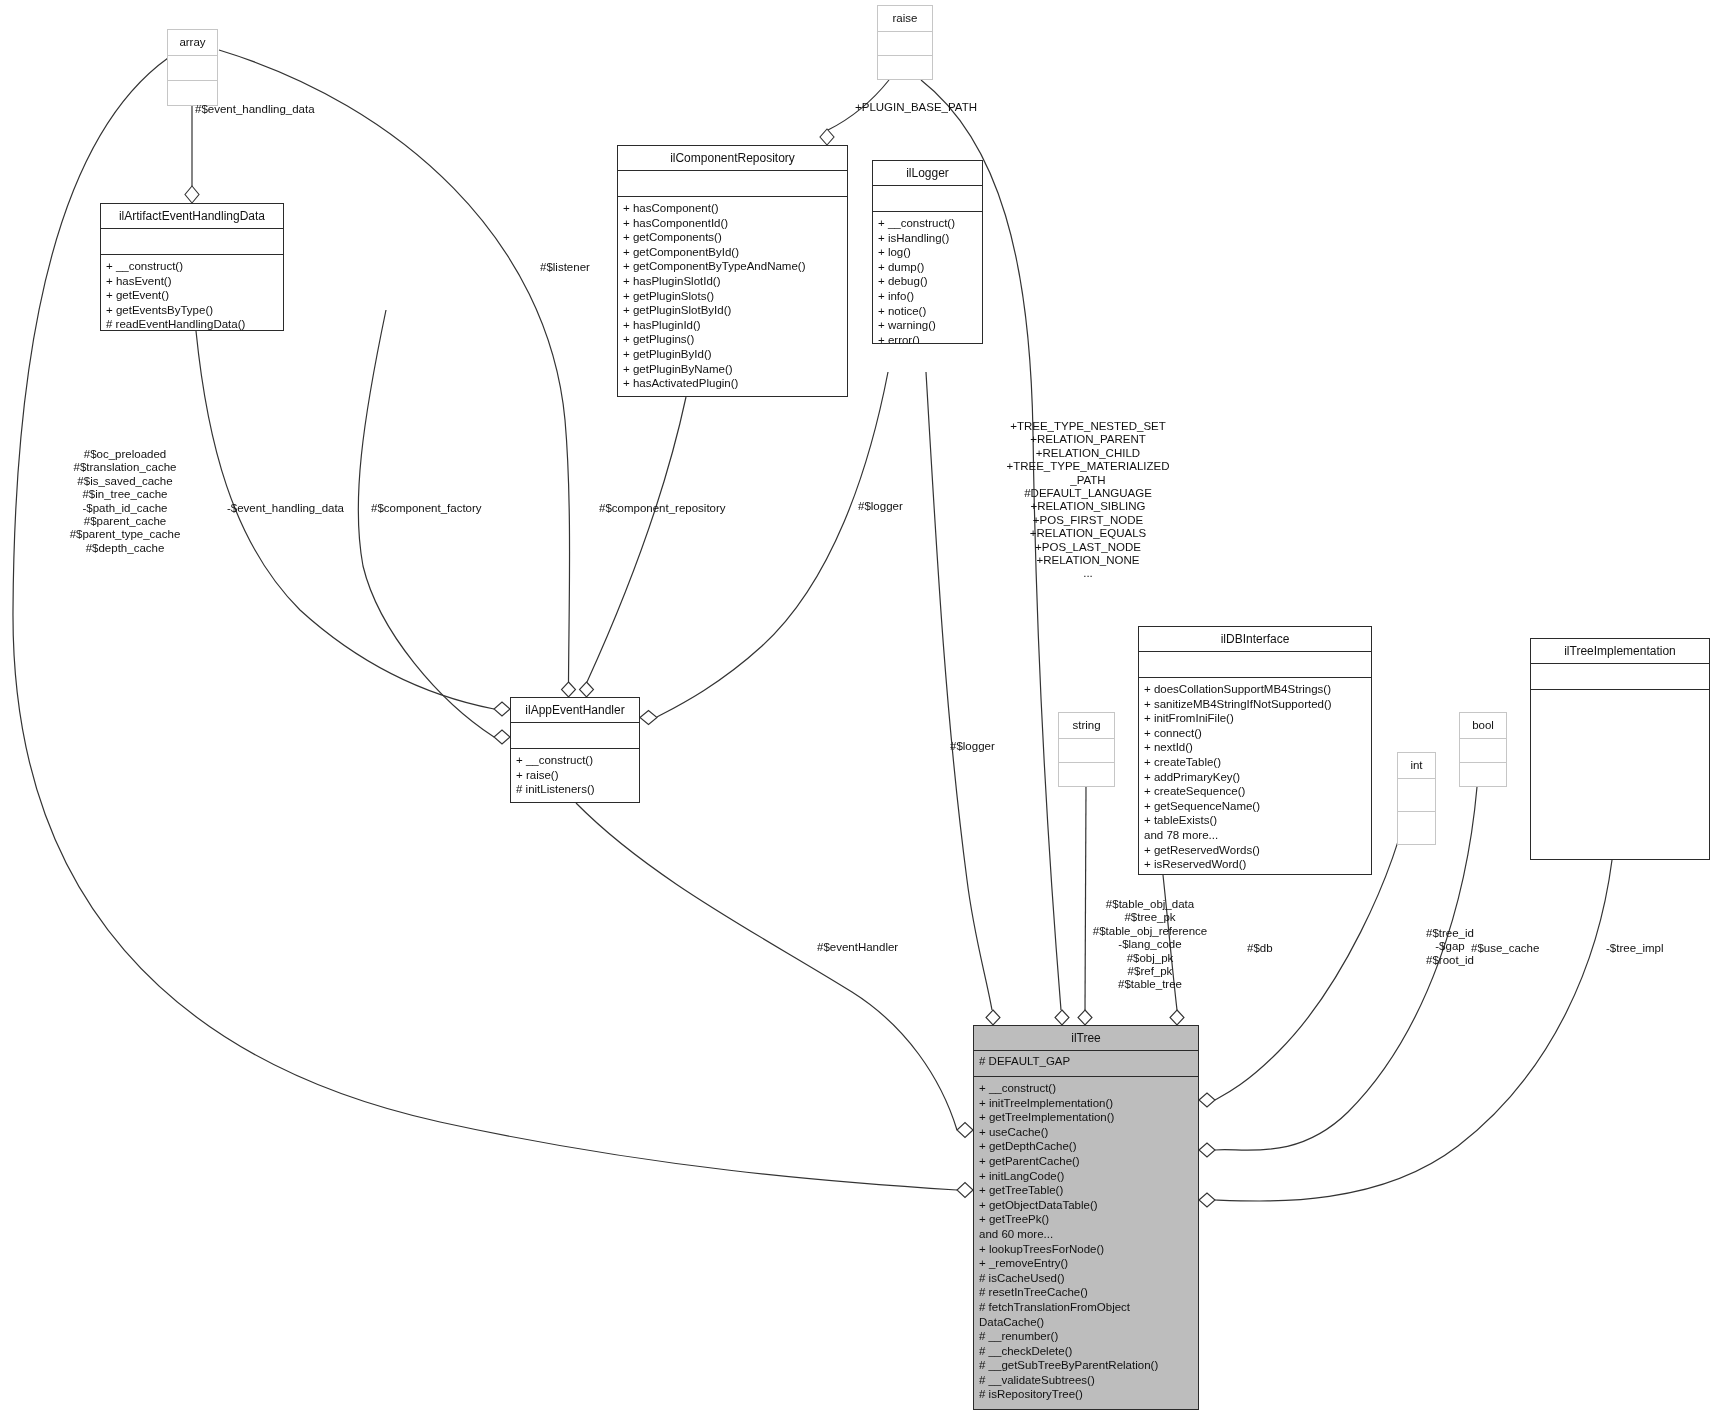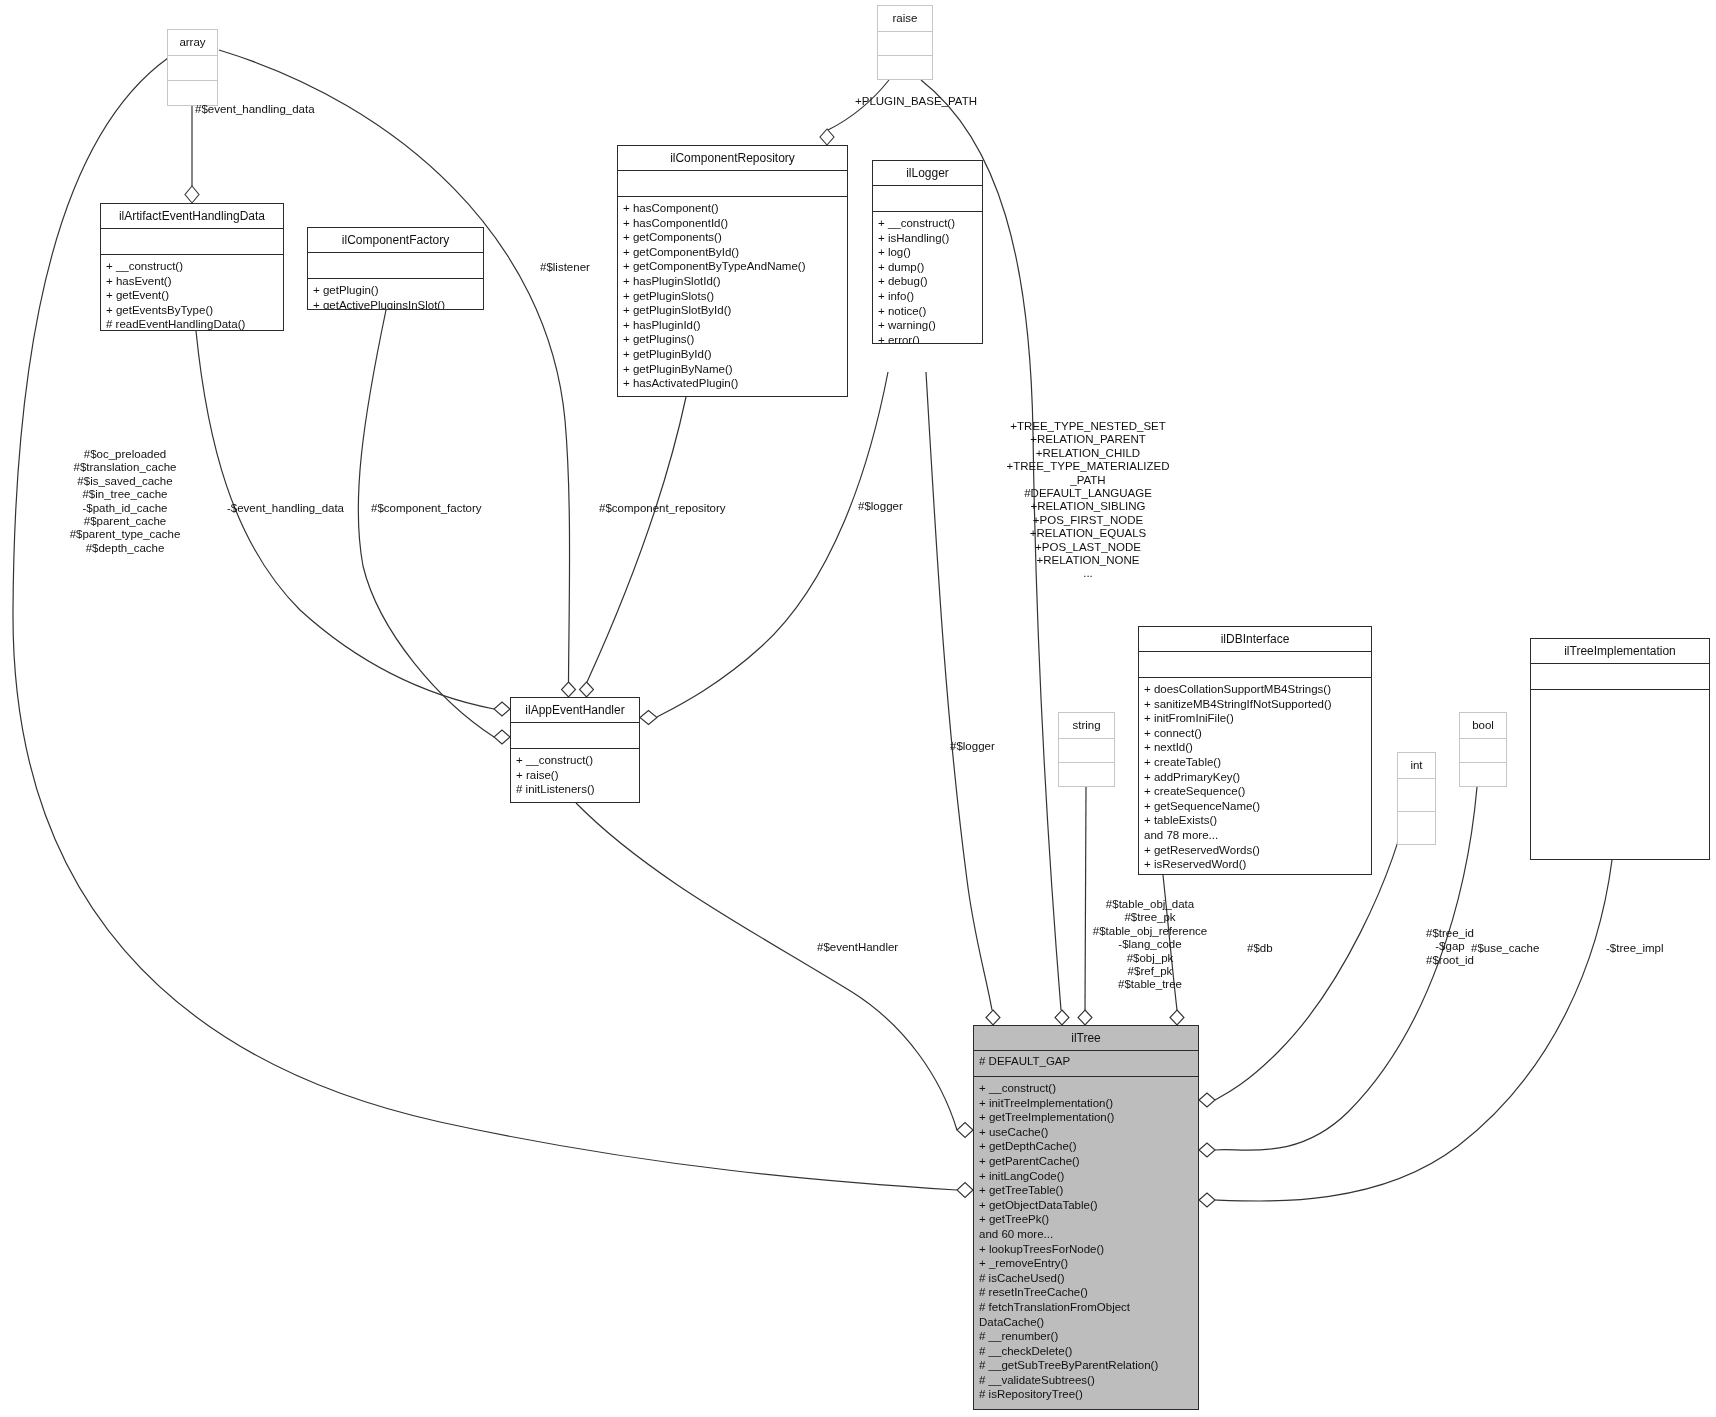--- a/index.html
+++ b/index.html
@@ -120,26 +120,20 @@
   <div class="uml-class" style="left:100px;top:203px;width:184px;height:128px;">
     <div class="uml-title">ilArtifactEventHandlingData</div>
     <div class="uml-attrs"></div>
     <div class="uml-methods">+ __construct()
 + hasEvent()
 + getEvent()
 + getEventsByType()
 # readEventHandlingData()</div>
   </div>
 
-  <div class="uml-class" style="left:307px;top:227px;width:177px;height:83px;">
-    <div class="uml-title">ilComponentFactory</div>
-    <div class="uml-attrs"></div>
-    <div class="uml-methods">+ getPlugin()
-+ getActivePluginsInSlot()</div>
-  </div>
 
   <div class="uml-class" style="left:617px;top:145px;width:231px;height:252px;">
     <div class="uml-title">ilComponentRepository</div>
     <div class="uml-attrs"></div>
     <div class="uml-methods">+ hasComponent()
 + hasComponentId()
 + getComponents()
 + getComponentById()
 + getComponentByTypeAndName()
 + hasPluginSlotId()
@@ -220,21 +214,21 @@
 # fetchTranslationFromObject
 DataCache()
 # __renumber()
 # __checkDelete()
 # __getSubTreeByParentRelation()
 # __validateSubtrees()
 # isRepositoryTree()</div>
   </div>
 
   <div class="edge-label" style="left:195px;top:103px;">#$event_handling_data</div>
-  <div class="edge-label" style="left:855px;top:95px;">+PLUGIN_BASE_PATH</div>
+  <div class="edge-label" style="left:855px;top:101px;">+PLUGIN_BASE_PATH</div>
   <div class="edge-label" style="left:540px;top:261px;">#$listener</div>
   <div class="edge-label center" style="left:125px;top:448px;">#$oc_preloaded
 #$translation_cache
 #$is_saved_cache
 #$in_tree_cache
 -$path_id_cache
 #$parent_cache
 #$parent_type_cache
 #$depth_cache</div>
   <div class="edge-label" style="left:227px;top:502px;">-$event_handling_data</div>

